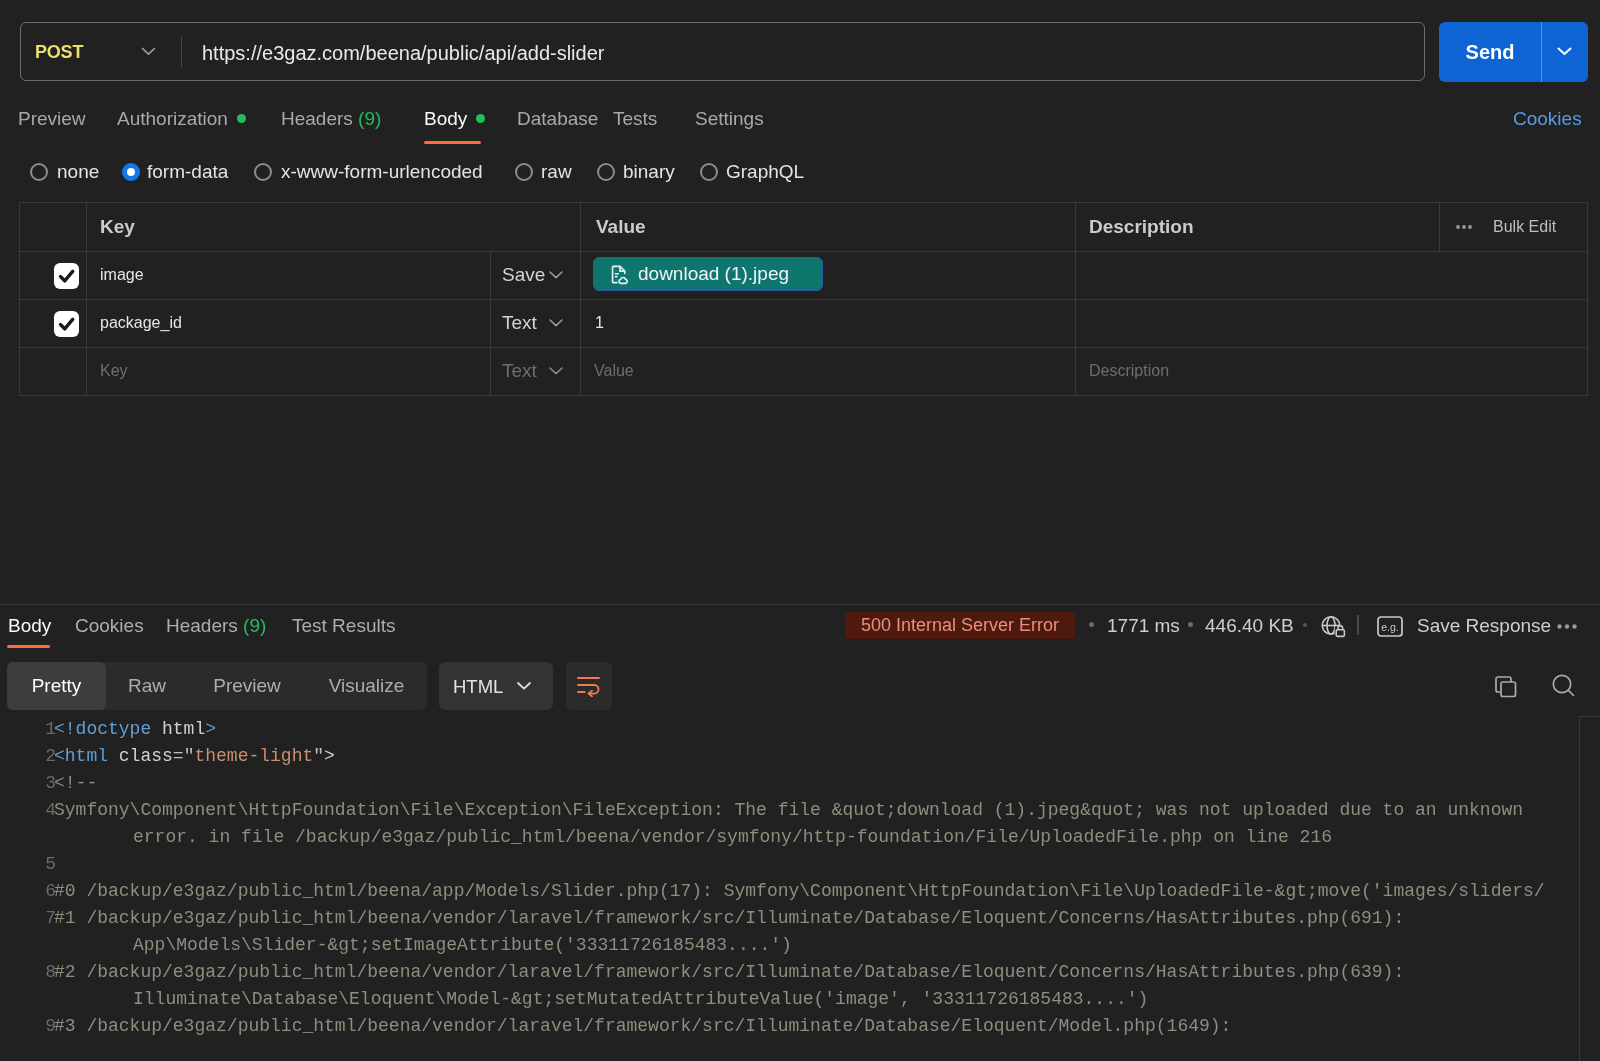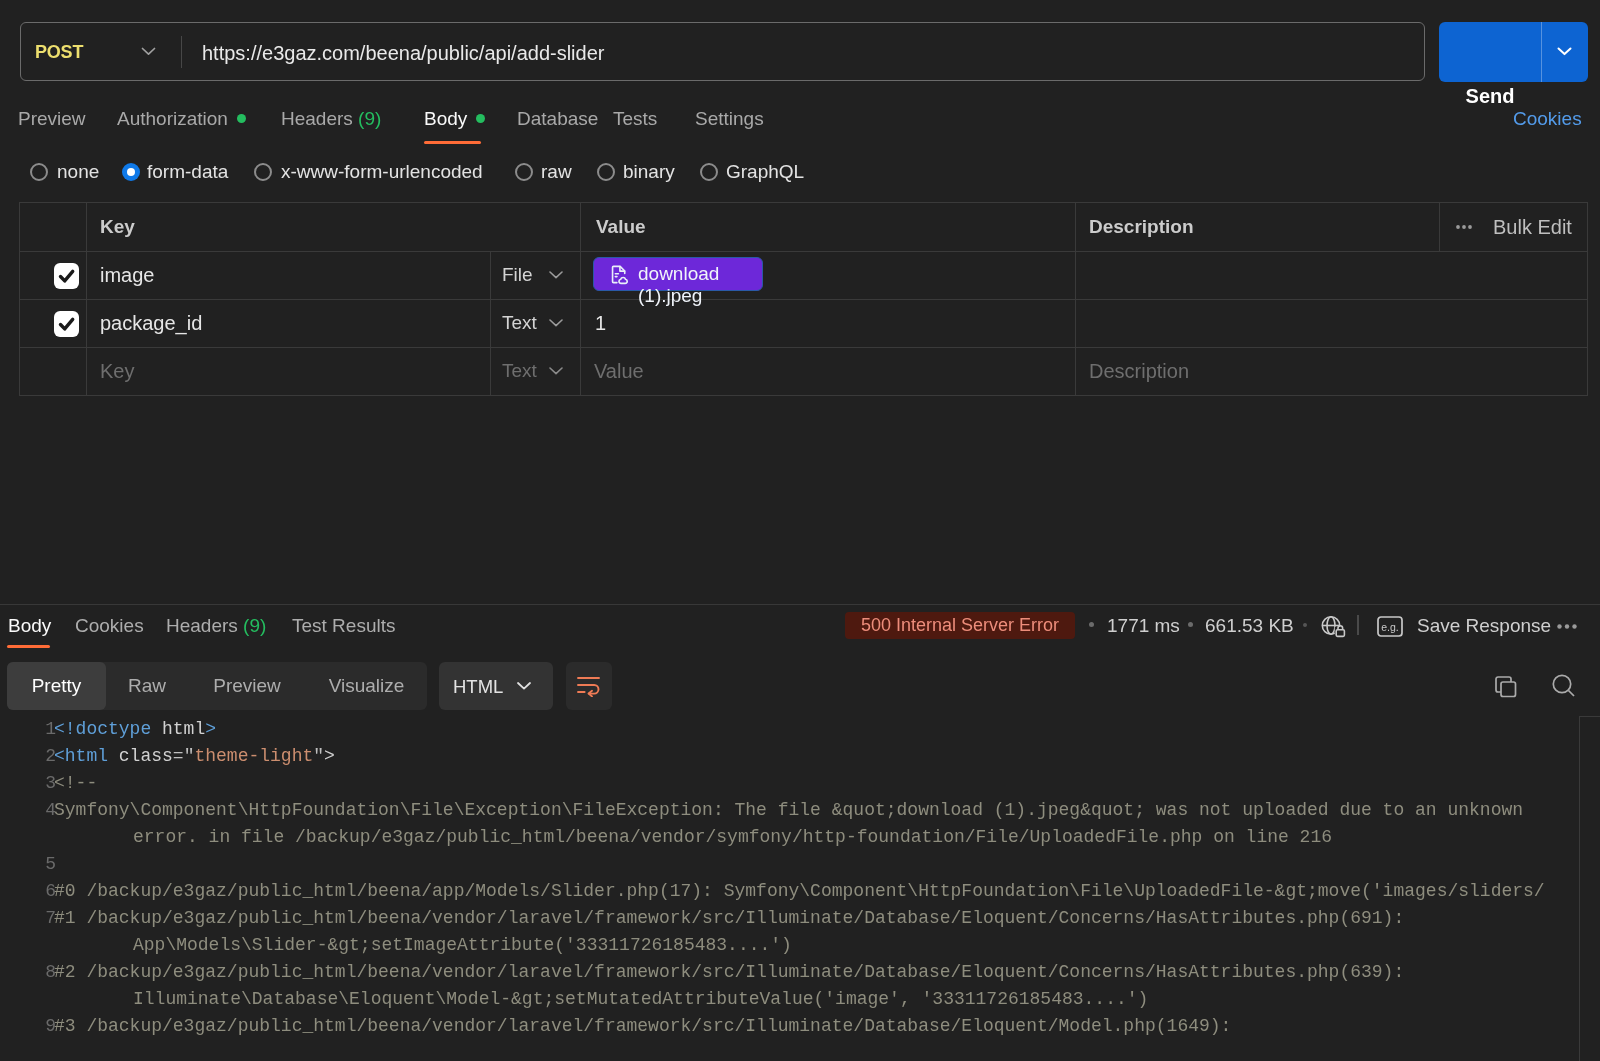--- a/index.html
+++ b/index.html
@@ -8,43 +8,43 @@
   .abs { position:absolute; }
   
   .urlbar { position:absolute; left:20px; top:22px; width:1405px; height:59px;
     border:1px solid #6b6b6b; border-radius:6px; }
   .post { position:absolute; left:35px; top:42px; font-size:18px; font-weight:bold;
     color:#EDDF6E; letter-spacing:-0.2px; }
   .urltxt { position:absolute; left:202px; top:42px; font-size:20px; color:#E9E9E9; }
   .send { position:absolute; left:1439px; top:22px; width:149px; height:60px;
     background:#0D64D2; border-radius:6px; }
   .send .lbl { position:absolute; left:0; top:0; width:102px; height:60px; line-height:60px;
-    text-align:center; color:#fff; font-size:20px; font-weight:bold;margin-top:44px; }
+    text-align:center; color:#fff; font-size:20px; font-weight:bold; }
   .send .div { position:absolute; left:102px; top:0; width:1px; height:60px; background:rgba(255,255,255,0.3); }
   
   .tab { position:absolute; top:107px; font-size:19px; color:#A9A9A9; line-height:23px; }
   .dot { display:inline-block; width:9px; height:9px; border-radius:50%; background:#24BD5F;
     margin-left:9px; position:relative; top:-2px; }
   .grn { color:#24BD5F; }
   .underline { position:absolute; background:#FF6C37; border-radius:2px; }
   .cookies { position:absolute; left:1513px; top:107px; font-size:19px; color:#539BEA; line-height:23px; }
   
   .radio { position:absolute; width:18px; height:18px; border-radius:50%; border:2px solid #8C8C8C; top:163px; }
   .radio.sel { border:none; background:#0F79E8; }
   .radio.sel::after { content:""; position:absolute; left:5px; top:5px; width:8px; height:8px;
     border-radius:50%; background:#fff; }
   .rlbl { position:absolute; top:161px; font-size:19px; color:#E3E3E3; line-height:22px; }
   
   .tline { position:absolute; background:#3A3A3A; }
   .th { position:absolute; font-size:19px; font-weight:bold; color:#CCCCCC; line-height:22px; }
-  .td { position:absolute; font-size:20px; color:#E6E6E6; line-height:22px; }
+  .td { position:absolute; font-size:16px; color:#E6E6E6; line-height:22px; }
   .ph { color:#6E6E6E; }
   .sel-txt { position:absolute; font-size:19px; color:#D4D4D4; line-height:22px; }
   .checkbox { position:absolute; width:25px; height:26px; background:#fff; border-radius:6px; }
-  .chip { position:absolute; left:593px; top:257px; width:170px; height:34px; background:#6d28d9;
+  .chip { position:absolute; left:593px; top:257px; width:230px; height:34px; background:#0f766e;
     border:1px solid #2a59a6; border-radius:6px; color:#F0F4FA; font-size:19px; }
   
   .rtab { position:absolute; top:614px; font-size:19px; color:#ADADAD; line-height:23px; }
   .badge { position:absolute; left:845px; top:612px; height:27px; line-height:27px; width:230px; text-align:center;
     background:#4E190F; color:#ED8D7B; font-size:18px; border-radius:4px; }
   .stat { position:absolute; top:615px; font-size:19px; color:#CFCFCF; line-height:22px; }
   .sep-dot { position:absolute; width:5px; height:5px; border-radius:50%; background:#6B6B6B; top:622px; }
   
   .seg-wrap { position:absolute; left:7px; top:662px; width:420px; height:48px; background:#2B2B2B;
     border-radius:6px; display:flex; }
@@ -130,21 +130,21 @@
     <circle cx="3" cy="3" r="1.9" fill="#9A9A9A"></circle>
     <circle cx="9" cy="3" r="1.9" fill="#9A9A9A"></circle>
     <circle cx="15" cy="3" r="1.9" fill="#9A9A9A"></circle>
   </svg>
 <div class="td" style="left:1493px;top:216px;color:#BFBFBF">Bulk Edit</div>
 
 <div class="checkbox" style="left:54px;top:263px"><svg width="25" height="26" viewBox="0 0 25 26" fill="none">
       <path d="M6.5 13.5l4.2 4.4 8-9.5" stroke="#1a1a1a" stroke-width="3.4" stroke-linecap="round" stroke-linejoin="round"></path>
     </svg></div>
 <div class="td" style="left:100px;top:264px">image</div>
-<div class="sel-txt" style="left:502px;top:264px">File</div>
+<div class="sel-txt" style="left:502px;top:264px">Save</div>
 <svg class="abs" style="left:549px;top:271px" width="14" height="8" viewBox="0 0 14 8" fill="none">
     <path d="M1 1l6 5.6 6-5.6" stroke="#9A9A9A" stroke-width="1.6" stroke-linecap="round" stroke-linejoin="round"></path>
   </svg>
 <div class="chip">
   <svg class="abs" style="left:13px;top:5px" width="23" height="23" viewBox="0 0 24 24" fill="none" stroke="#E9EFF9" stroke-width="1.7" stroke-linecap="round" stroke-linejoin="round">
       <path d="M18.5 11V8.3L13.7 3.5H6.8c-.6 0-1 .4-1 1v15c0 .6.4 1 1 1h3.5"></path>
       <path d="M13.5 3.8V8.5h4.8"></path>
       <path d="M8.7 11.2h3.2M8.7 14.2h1.7"></path>
       <path d="M14.7 21.2c-1.2 0-2.2-1-2.2-2.1 0-1 .8-1.9 1.8-2.1.3-1.1 1.3-1.9 2.5-1.9s2.2.8 2.5 1.9c1 .2 1.8 1.1 1.8 2.1 0 1.1-1 2.1-2.2 2.1z"></path>
     </svg>
@@ -172,21 +172,21 @@
 <div class="tline" style="left:0;top:604px;width:1600px;height:1px;background:#383838"></div>
 <div class="rtab" style="left:8px;color:#FAFAFA">Body</div>
 <div class="rtab" style="left:75px">Cookies</div>
 <div class="rtab" style="left:166px">Headers <span class="grn">(9)</span></div>
 <div class="rtab" style="left:292px">Test Results</div>
 <div class="underline" style="left:7px;top:645px;width:43px;height:3px"></div>
 <div class="badge">500 Internal Server Error</div>
 <div class="sep-dot" style="left:1089px"></div>
 <div class="stat" style="left:1107px">1771 ms</div>
 <div class="sep-dot" style="left:1188px"></div>
-<div class="stat" style="left:1205px">661.53 KB</div>
+<div class="stat" style="left:1205px">446.40 KB</div>
 <div class="sep-dot" style="left:1303px;width:4px;height:4px;background:#555;top:623px"></div>
 <svg class="abs" style="left:1320px;top:614px" width="28" height="25" viewBox="0 0 28 25" fill="none" stroke="#C8C8C8" stroke-width="1.6">
     <circle cx="11" cy="11.5" r="8.7"></circle>
     <ellipse cx="11" cy="11.5" rx="4" ry="8.7"></ellipse>
     <path d="M2.3 11.5h17.4"></path>
     <rect x="14.8" y="12.8" width="11" height="10" fill="#212121" stroke="none"></rect>
     <rect x="16.2" y="15.8" width="8.2" height="6.6" rx="1.3"></rect>
     <path d="M18 15.8v-1.7a2.3 2.3 0 0 1 4.6 0v1.7"></path>
   </svg>
 <div class="abs" style="left:1357px;top:615px;width:2px;height:20px;background:#4A4A4A"></div>

